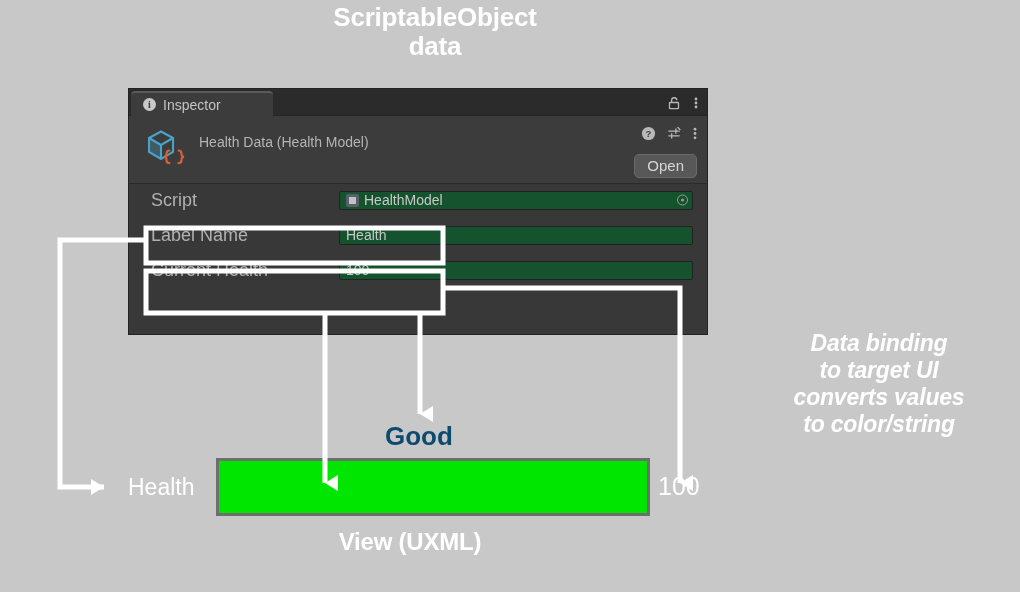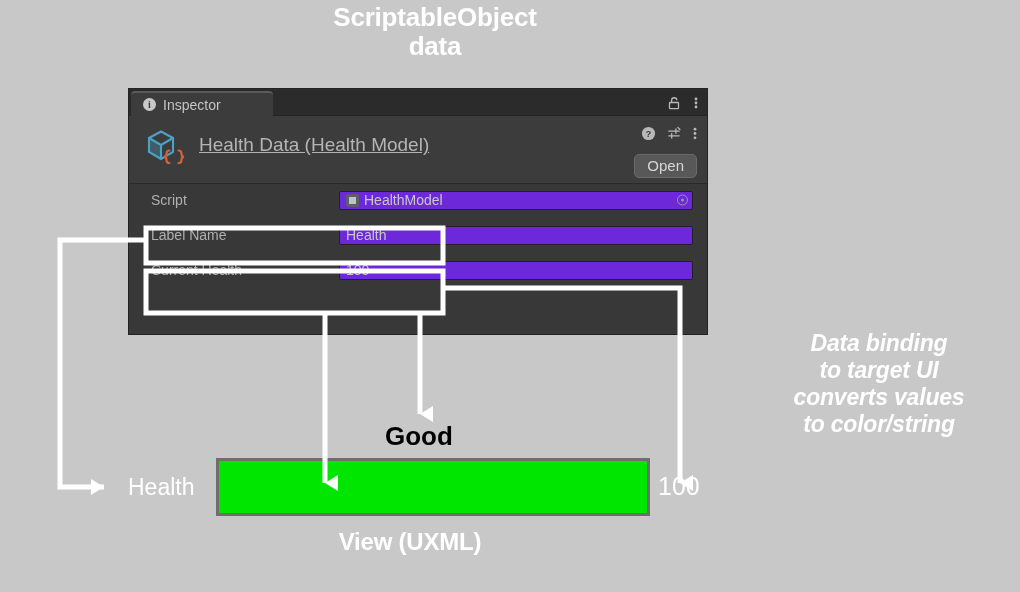--- a/index.html
+++ b/index.html
@@ -64,21 +64,21 @@
   
   #obj-header {
     position: relative;
     height: 68px;
     background: #3c3c3c;
     border-bottom: 1px solid #2a2a2a;
   }
   #so-icon { position: absolute; left: 14px; top: 9px; width: 48px; height: 48px; }
   #obj-name {
     position: absolute; left: 70px; top: 18px;
-    font-size: 19px; color: #b4b4b4; text-decoration: underline;
+    font-size: 14px; color: #b4b4b4;
   }
   #obj-header-icons {
     position: absolute; right: 10px; top: 10px;
     display: flex; align-items: center; gap: 11px;
   }
   #open-btn {
     position: absolute; right: 10px; top: 38px;
     background: #585858;
     border: 1px solid #6a6a6a;
     border-radius: 5px;
@@ -88,25 +88,25 @@
 
   
   #props { position: relative; background: #383838; height: 150px; padding-top: 4px; }
   .prop-row {
     position: relative;
     height: 24px;
     display: flex; align-items: center;
     padding-left: 22px;
     margin-bottom: 11px;
   }
-  .prop-label { width: 188px; color: #b0b0b0; font-size: 14px; }
+  .prop-label { width: 188px; color: #b0b0b0; font-size: 18px; }
   .prop-field {
     flex: 1; margin-right: 14px;
     height: 19px;
-    background: #6d28d9;
+    background: #14532d;
     border: 1px solid #212121;
     border-radius: 2px;
     display: flex; align-items: center;
     color: #c8c8c8; font-size: 14px;
     padding: 0 6px;
     position: relative;
   }
   .script-badge {
     width: 13px; height: 13px; margin-right: 5px;
     background: #5a6068; border-radius: 2px; flex: 0 0 auto;
@@ -140,21 +140,21 @@
     font-size: 23px; color: #ffffff;
   }
   #health-bar {
     position: absolute; left: 216px; top: 458px;
     width: 434px; height: 58px;
     background: #00e600;
     border: 3px solid #6e6e6e;
   }
   #view-good {
     position: absolute; left: 385px; top: 421px;
-    font-size: 26px; font-weight: bold; color: #000000;
+    font-size: 26px; font-weight: bold; color: #0c4a6e;
   }
   #view-100 {
     position: absolute; left: 658px; top: 472px;
     font-size: 25px; color: #ffffff;
   }
 </style>
 </head>
 <body>
 
 <div id="root">

